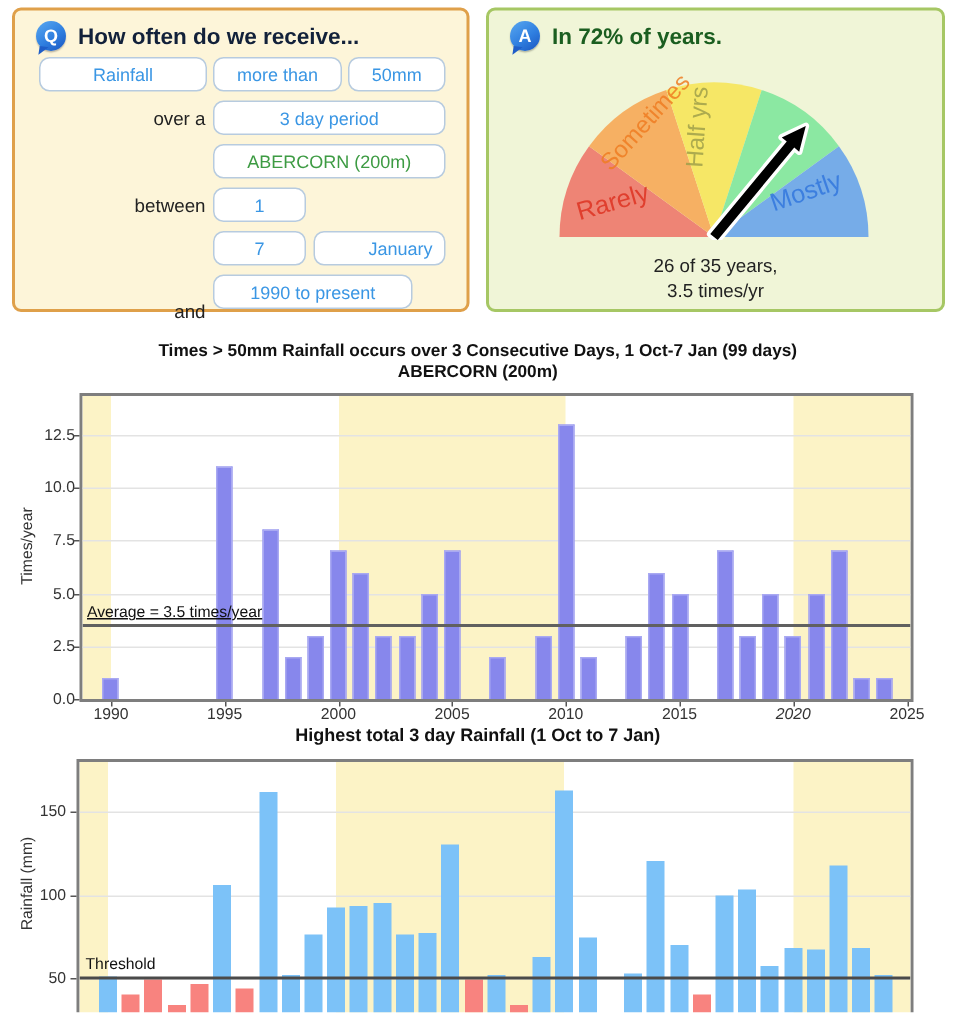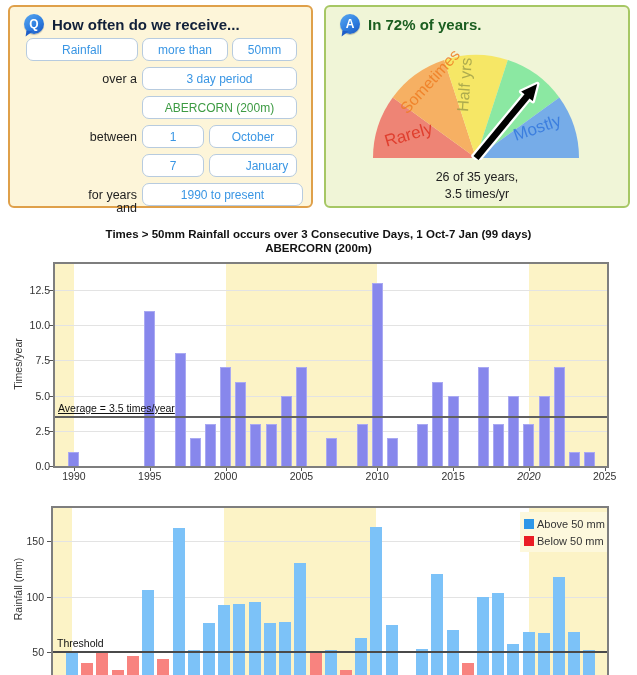--- a/index.html
+++ b/index.html
@@ -80,28 +80,26 @@
     <div class="q-field" style="left:222px; top:31px; width:65px;">50mm</div>
 
     <div class="q-label" style="left:0; top:60px; width:127px;">over a</div>
     <div class="q-field" style="left:132px; top:60px; width:155px;">3 day period</div>
 
     <div class="q-label" style="left:0; top:89px; width:127px;margin-left:23px;">at</div>
     <div class="q-field green-text" style="left:132px; top:89px; width:155px;">ABERCORN (200m)</div>
 
     <div class="q-label" style="left:0; top:118px; width:127px;">between</div>
     <div class="q-field" style="left:132px; top:118px; width:62px;">1</div>
-    <div class="q-field" style="left:199px; top:118px; width:88px;">October</div>
 
     <div class="q-label" style="left:0; top:147px; width:127px;margin-top:42px;">and</div>
     <div class="q-field" style="left:132px; top:147px; width:62px;">7</div>
     <div class="q-field" style="left:199px; top:147px; width:88px;padding-left:28px;">January</div>
 
-    <div class="q-label" style="left:0; top:176px; width:127px;">for years</div>
-    <div class="q-field" style="left:132px; top:176px; width:161px;">1990 to present</div>
+    <div class="q-field" style="left:132px; top:176px; width:133px;">1990 to present</div>
   </div>
 
   <div id="a-panel" class="panel">
     <div class="panel-header">
       <div class="qa-icon">A</div>
       <div class="panel-title">In 72% of years.</div>
     </div>
     <svg id="gauge" class="gauge-svg" viewBox="0 0 301 150">
         <path d="M150,148 L47.0,148.0 A103,103 0 0 1 66.7,87.5 Z" fill="#ee8475"></path>
         <path d="M150,148 L66.7,87.5 A103,103 0 0 1 118.2,50.0 Z" fill="#f6b063"></path>
@@ -154,33 +152,24 @@
       <div class="bar" style="left: 438.071px; top: 159.77px; width: 11px; height: 42.23px; background: rgb(135, 135, 236); border-top: 1px solid rgb(169, 169, 242); border-right: 1px solid rgb(169, 169, 242); border-bottom: none; border-left: 1px solid rgb(169, 169, 242); border-image: initial;"></div>
       <div class="bar" style="left: 453.236px; top: 131.617px; width: 11px; height: 70.3833px; background: rgb(135, 135, 236); border-top: 1px solid rgb(169, 169, 242); border-right: 1px solid rgb(169, 169, 242); border-bottom: none; border-left: 1px solid rgb(169, 169, 242); border-image: initial;"></div>
       <div class="bar" style="left: 468.401px; top: 159.77px; width: 11px; height: 42.23px; background: rgb(135, 135, 236); border-top: 1px solid rgb(169, 169, 242); border-right: 1px solid rgb(169, 169, 242); border-bottom: none; border-left: 1px solid rgb(169, 169, 242); border-image: initial;"></div>
       <div class="bar" style="left: 483.566px; top: 131.617px; width: 11px; height: 70.3833px; background: rgb(135, 135, 236); border-top: 1px solid rgb(169, 169, 242); border-right: 1px solid rgb(169, 169, 242); border-bottom: none; border-left: 1px solid rgb(169, 169, 242); border-image: initial;"></div>
       <div class="bar" style="left: 498.731px; top: 103.463px; width: 11px; height: 98.5366px; background: rgb(135, 135, 236); border-top: 1px solid rgb(169, 169, 242); border-right: 1px solid rgb(169, 169, 242); border-bottom: none; border-left: 1px solid rgb(169, 169, 242); border-image: initial;"></div>
       <div class="bar" style="left: 513.896px; top: 187.923px; width: 11px; height: 14.0767px; background: rgb(135, 135, 236); border-top: 1px solid rgb(169, 169, 242); border-right: 1px solid rgb(169, 169, 242); border-bottom: none; border-left: 1px solid rgb(169, 169, 242); border-image: initial;"></div>
       <div class="bar" style="left: 529.06px; top: 187.923px; width: 11px; height: 14.0767px; background: rgb(135, 135, 236); border-top: 1px solid rgb(169, 169, 242); border-right: 1px solid rgb(169, 169, 242); border-bottom: none; border-left: 1px solid rgb(169, 169, 242); border-image: initial;"></div>
       <div class="hline" style="top: 151.732px; background: rgb(96, 96, 96);"></div>
     </div>
 
+  <div id="c2-title" class="chart-title">Highest total 3 day Rainfall (1 Oct to 7 Jan)</div>
   <div id="c2-ylabel" class="ylab">Rainfall (mm)</div>
   <div id="plot2" class="plot">
     <div class="thr-label">Threshold</div>
-    <div id="legend">
-      <div class="legend-row">
-        <span class="legend-swatch" style="background: rgb(46, 151, 232);"></span>
-        <span class="legend-text">Above 50 mm</span>
-      </div>
-      <div class="legend-row">
-        <span class="legend-swatch" style="background: rgb(234, 28, 36);"></span>
-        <span class="legend-text">Below 50 mm</span>
-      </div>
-    </div>
   <div class="band" style="left: 0px; width: 19.0247px; background: rgb(252, 243, 198);"></div>
       <div class="band" style="left: 171.223px; width: 152.198px; background: rgb(252, 243, 198);"></div>
       <div class="band" style="left: 475.618px; width: 78.3819px; background: rgb(252, 243, 198);"></div>
       <div class="gridline" style="top: 144px;"></div>
       <div class="gridline" style="top: 88.5px;"></div>
       <div class="gridline" style="top: 33px;"></div>
       <div class="bar" style="left: 13.0247px; top: 142.89px; width: 12px; height: 57.11px; background: rgb(124, 194, 248);"></div>
       <div class="bar" style="left: 28.2445px; top: 155.1px; width: 12px; height: 44.9px; background: rgb(248, 131, 127);"></div>
       <div class="bar" style="left: 43.4643px; top: 145.11px; width: 12px; height: 54.89px; background: rgb(248, 131, 127);"></div>
       <div class="bar" style="left: 58.6841px; top: 161.76px; width: 12px; height: 38.24px; background: rgb(248, 131, 127);"></div>

